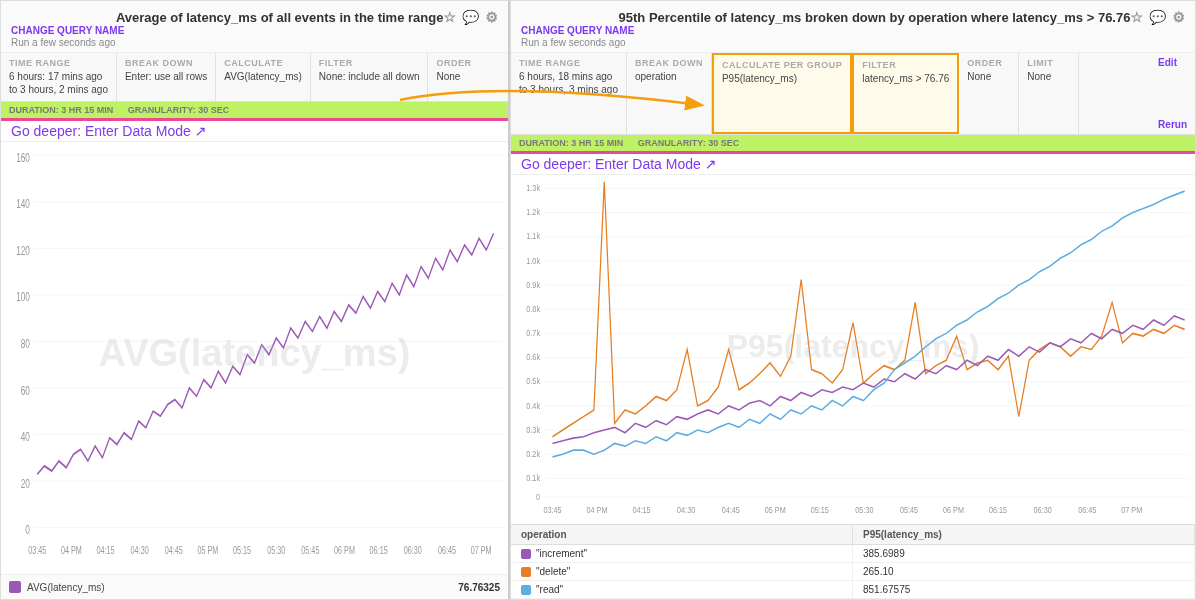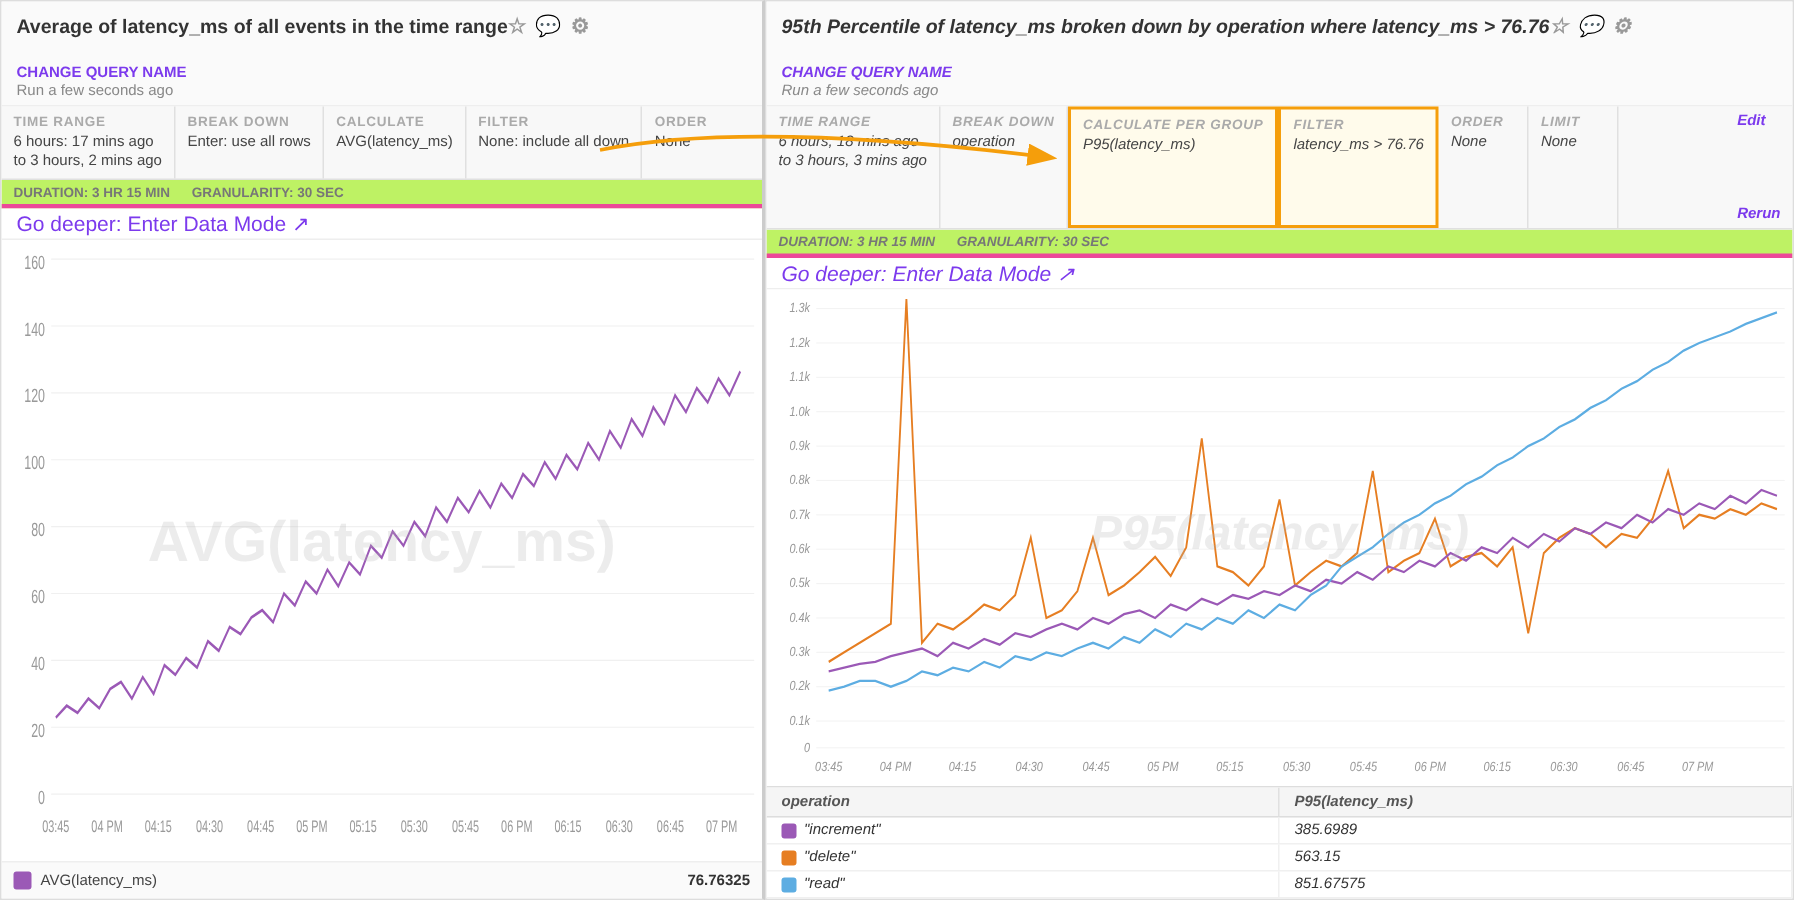--- a/index.html
+++ b/index.html
@@ -18,34 +18,33 @@
       flex-direction: column;
       position: relative;
       overflow: hidden;
     }
     .panel-left {
       width: 510px;
       border-right: 2px solid #ccc;
     }
     .panel-right {
       flex: 1;
-      font-style: italic;
     }
     .panel-header {
       padding: 8px 10px 4px;
       border-bottom: 1px solid #eee;
       background: #fafafa;
     }
     .panel-title {
       font-size: 13px;
       font-weight: 600;
       color: #333;
       display: flex;
       align-items: center;
-      justify-content: flex-start;
+      justify-content: flex-end;
     }
     .panel-title-text {
       font-size: 13px;
       font-weight: 600;
       color: #333;
     }
     .title-icons {
       display: flex;
       gap: 6px;
       align-items: center;
@@ -54,21 +53,21 @@
       color: #999;
       font-size: 14px;
       cursor: pointer;
     }
     .change-query {
       font-size: 10px;
       color: #7c3aed;
       text-transform: uppercase;
       font-weight: 600;
       cursor: pointer;
-      margin-top: 18px;
+      margin-top: 0;
     }
     .run-time {
       font-size: 10px;
       color: #888;
       margin-top: 1px;
     }
     .query-bar {
       display: flex;
       border-bottom: 1px solid #e0e0e0;
       background: #f8f8f8;
@@ -420,21 +419,21 @@
         <span class="cell-swatch" style="background:#9b59b6;"></span>
         <span>"increment"</span>
       </div>
       <div class="table-cell">385.6989</div>
     </div>
     <div class="table-row-el">
       <div class="table-cell">
         <span class="cell-swatch" style="background:#e67e22;"></span>
         <span>"delete"</span>
       </div>
-      <div class="table-cell">563.15</div>
+      <div class="table-cell">265.10</div>
     </div>
     <div class="table-row-el">
       <div class="table-cell">
         <span class="cell-swatch" style="background:#5dade2;"></span>
         <span>"read"</span>
       </div>
       <div class="table-cell">851.67575</div>
     </div>
   </div>
 </div>

